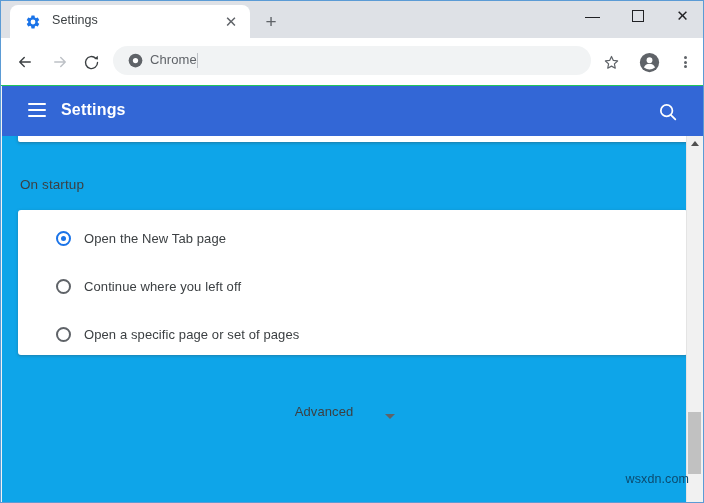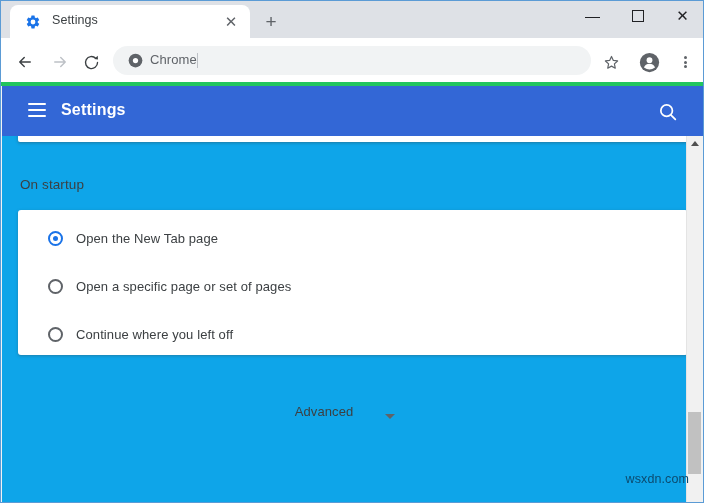--- a/index.html
+++ b/index.html
@@ -104,21 +104,21 @@
   .wc-max i { display: block; width: 10px; height: 10px; border: 1.4px solid #202124; }
   .wc-close { font-size: 15px; }
 
   
   .toolbar {
     position: absolute;
     left: 0; top: 37px;
     width: 704px;
     height: 48px;
     background: #ffffff;
-    border-bottom: 4px solid #22c55e;
+    border-bottom: 1px solid #22c55e;
     box-sizing: border-box;
   }
   .nav-btn {
     position: absolute;
     top: 10px;
     width: 28px;
     height: 28px;
     display: flex;
     align-items: center;
     justify-content: center;
@@ -267,21 +267,21 @@
     width: 670px;
     height: 145px;
     background: #ffffff;
     border-radius: 3px;
     box-shadow: 0 1px 2px rgba(60,64,67,.22), 0 1px 3px 1px rgba(60,64,67,.10);
     box-sizing: border-box;
   }
 
   .radio-row {
     position: absolute;
-    left: 0;
+    left: 8px;
     width: 670px;
     height: 48px;
     display: flex;
     align-items: center;
     cursor: pointer;
   }
   .radio-row:nth-of-type(1) { top: 4px; }
   .radio-row:nth-of-type(2) { top: 52px; }
   .radio-row:nth-of-type(3) { top: 100px; }
 
@@ -482,26 +482,26 @@
 
     <div class="card">
 
       <div class="radio-row">
         <span class="radio checked"></span>
         <span class="radio-label">Open the New Tab page</span>
       </div>
 
       <div class="radio-row">
         <span class="radio"></span>
-        <span class="radio-label">Open a specific page or set of pages</span>
+        <span class="radio-label">Continue where you left off</span>
       </div>
 
       <div class="radio-row">
         <span class="radio"></span>
-        <span class="radio-label">Continue where you left off</span>
+        <span class="radio-label">Open a specific page or set of pages</span>
       </div>
 
     </div>
 
     <div class="advanced">
       <span class="advanced-label">Advanced</span>
       <span class="advanced-arrow"></span>
     </div>
 
   </div>

